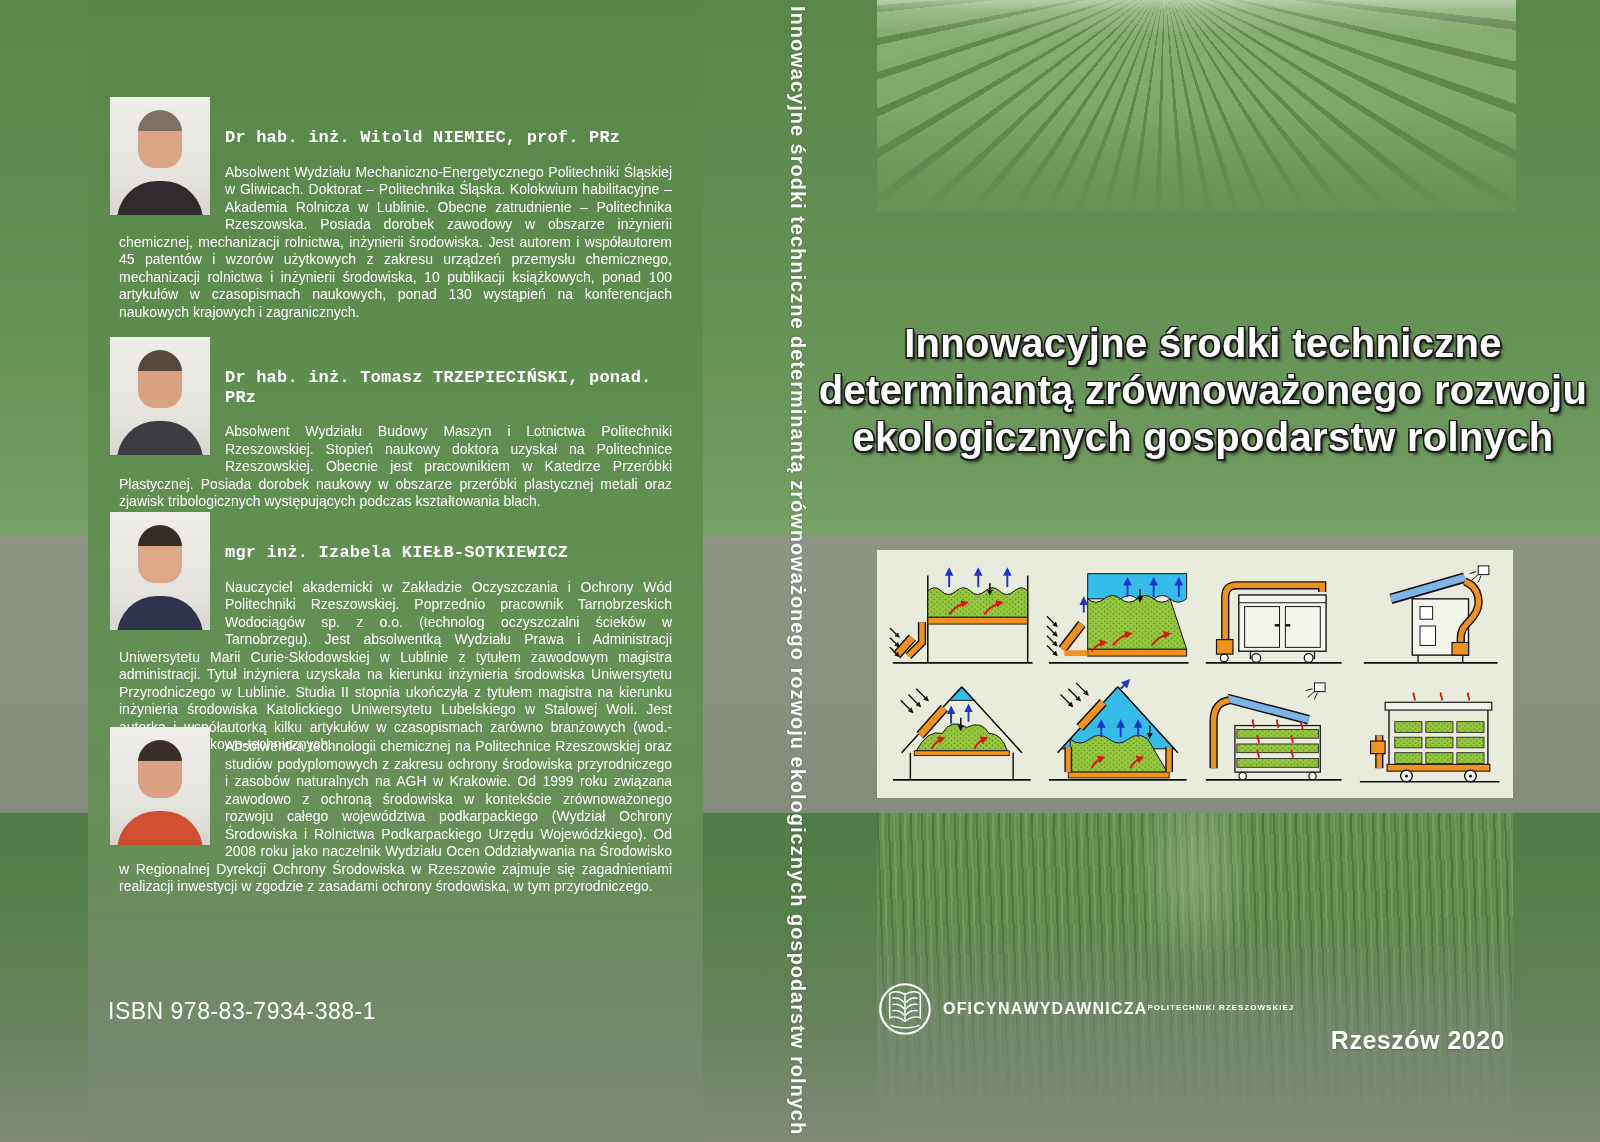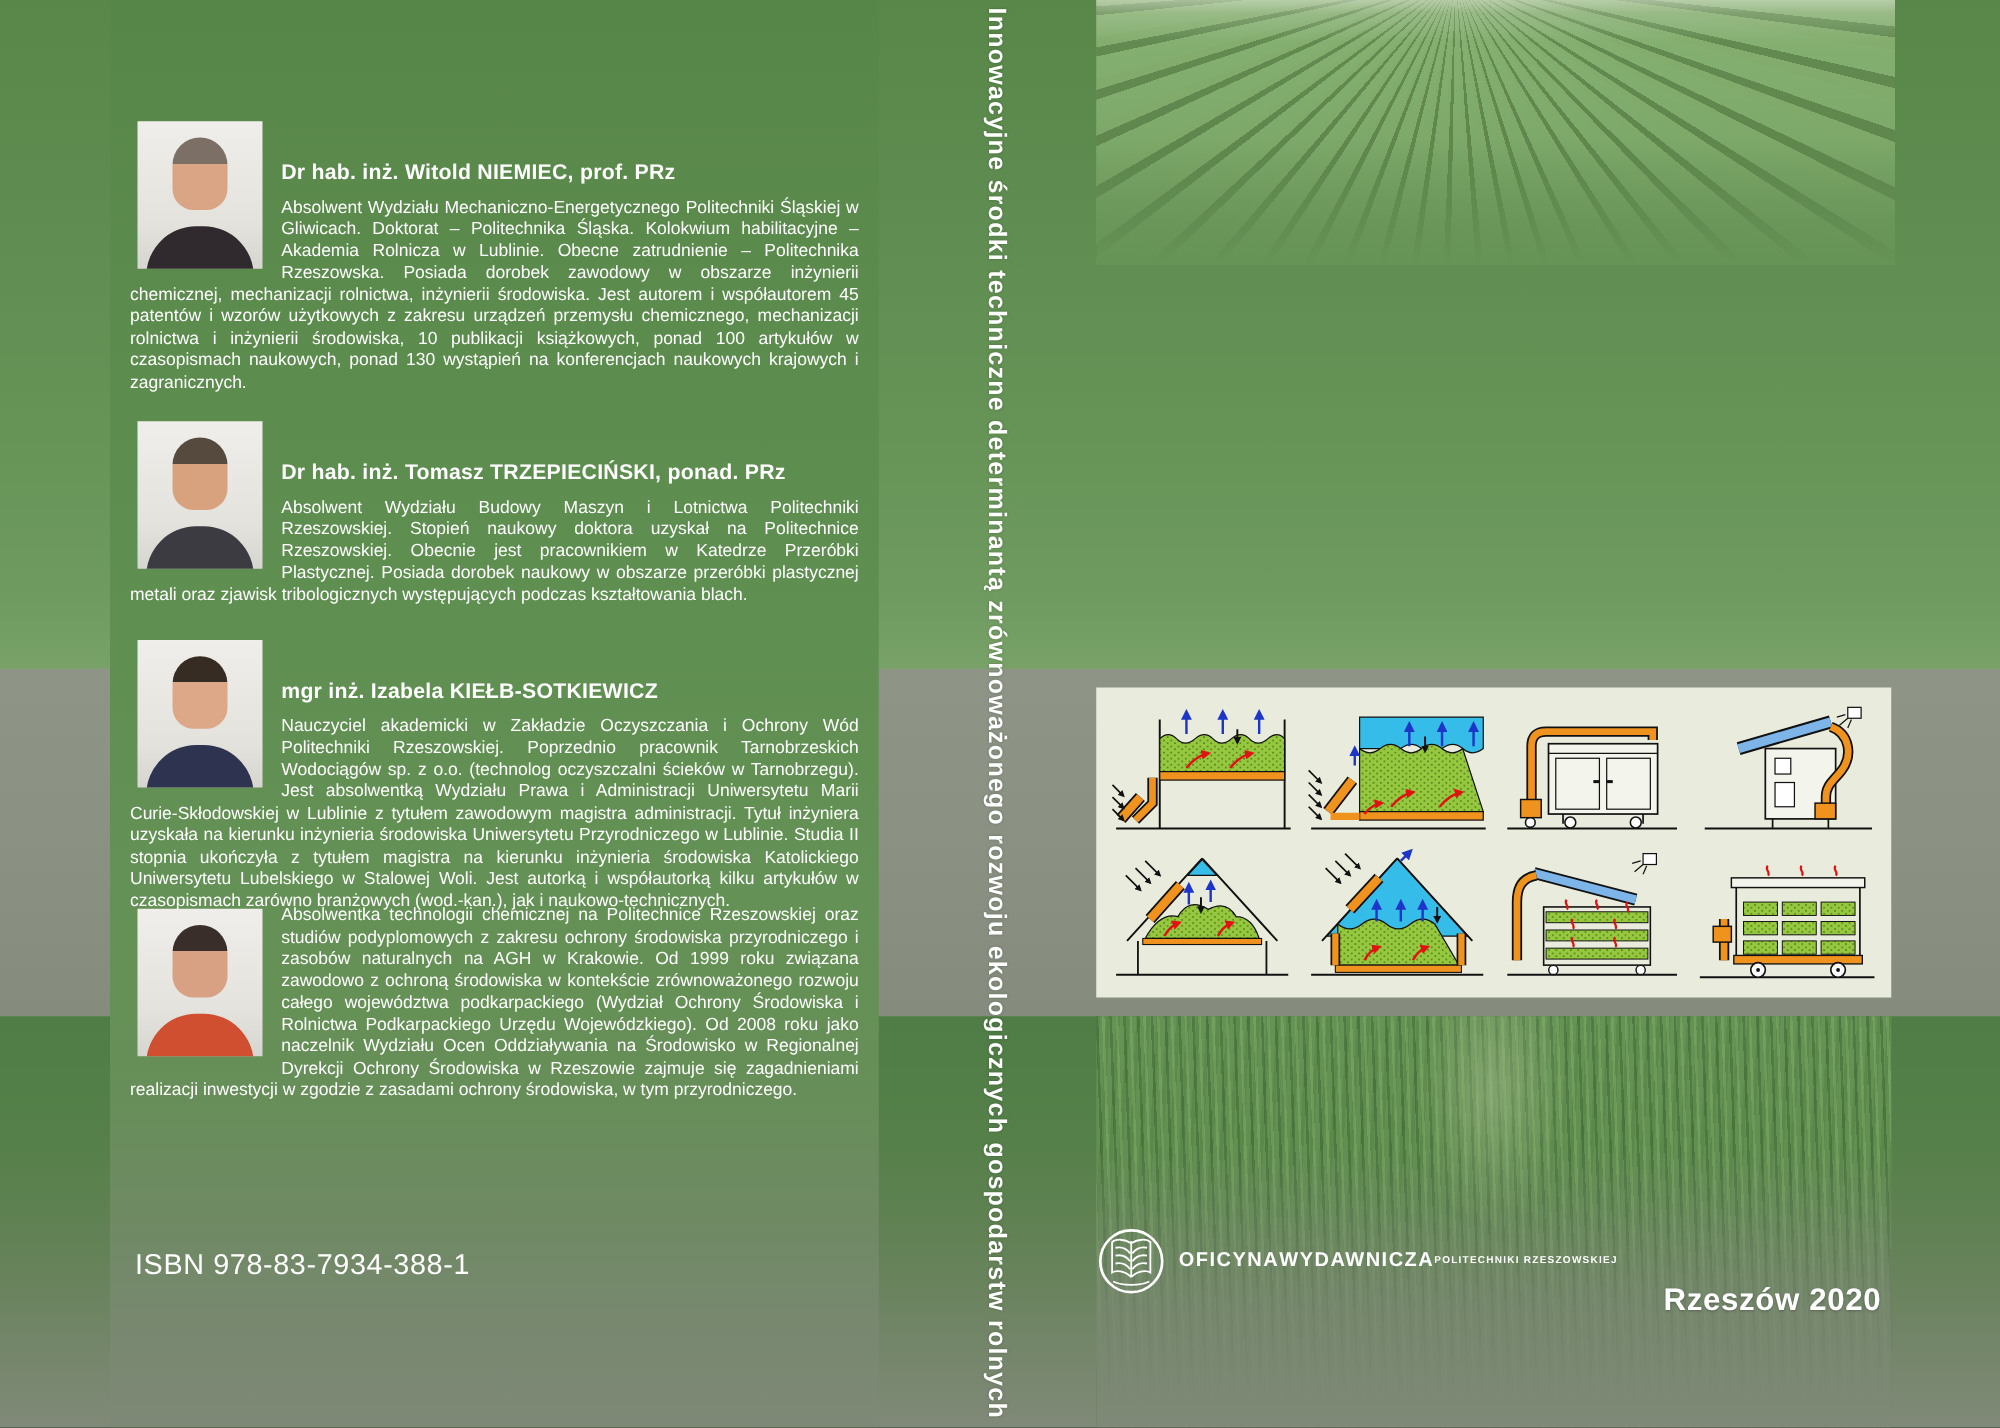--- a/index.html
+++ b/index.html
@@ -22,22 +22,22 @@
     position:relative;overflow:hidden;}
   .bio-photo::before{content:"";position:absolute;top:13px;left:28px;width:44px;height:58px;
     border-radius:22px 22px 17px 17px;
     background:linear-gradient(180deg,var(--hair) 0 36%,var(--skin) 36%);}
   .bio-photo::after{content:"";position:absolute;bottom:-10px;left:7px;width:86px;height:44px;
     border-radius:40px 40px 0 0;background:var(--suit);}
   .b1{--hair:#7c7066;--skin:#d9a584;--suit:#30292d;}
   .b2{--hair:#554a3d;--skin:#d8a27f;--suit:#3b3b41;}
   .b3{--hair:#372c24;--skin:#dca887;--suit:#2e3450;}
   .b4{--hair:#392e29;--skin:#d8a183;--suit:#cf4f30;}
-  .bio h3{margin:0;padding-top:36px;font-size:17px;line-height:1.15;margin-bottom:9px;letter-spacing:.2px;}
-  .bio p{margin:1px;font-size:14px;line-height:1.25;text-align:justify;}
+  .bio h3{margin:0;padding-top:36px;font-size:17px;line-height:1.15;margin-bottom:9px;letter-spacing:.2px;font-family:Liberation Mono, monospace;}
+  .bio p{margin:16px;font-size:14px;line-height:1.25;text-align:justify;}
   .bio1{top:92px;} .bio2{top:332px;} .bio3{top:507px;} .bio4{top:722px;}
   .isbn{position:absolute;left:108px;top:998px;color:#fff;font-weight:normal;font-size:23px;letter-spacing:.5px;}
   
   .spine{position:absolute;left:775px;top:0;width:44px;height:1142px;
     display:flex;align-items:center;justify-content:center;}
   .spine-text{writing-mode:vertical-lr;white-space:nowrap;color:#fff;font-weight:bold;
     font-size:20px;letter-spacing:1px;text-shadow:0 0 2px rgba(20,40,15,.35);}
   
   .field-photo{position:absolute;left:877px;top:0;width:639px;height:212px;
     background:
@@ -126,20 +126,25 @@
 
   <div class="isbn">ISBN 978-83-7934-388-1</div>
 
   <div class="spine">
     <div class="spine-text">Innowacyjne środki techniczne determinantą zrównoważonego rozwoju ekologicznych gospodarstw rolnych</div>
   </div>
 
   <div class="field-photo"></div>
 
 
+  <div class="front-title">
+    <div>Innowacyjne środki techniczne</div>
+    <div>determinantą zrównoważonego rozwoju</div>
+    <div>ekologicznych gospodarstw rolnych</div>
+  </div>
 
   <div class="illu-panel">
 
     <div class="diagram">
       <svg viewBox="0 0 150 112">
         <line x1="4" y1="104" x2="148" y2="104" stroke="#111" stroke-width="1.6"></line>
         <line x1="40" y1="14" x2="40" y2="104" stroke="#111" stroke-width="1.6"></line>
         <line x1="143" y1="14" x2="143" y2="104" stroke="#111" stroke-width="1.6"></line>
         <path d="M40,30 q7,-7 14,0 t15,0 t15,0 t15,0 t15,0 t15,0 t14,0 L143,57 L40,57 z" fill="url(#gd)" stroke="#111" stroke-width="1"></path>
         <rect x="40" y="57" width="103" height="7" fill="#f0921e" stroke="#111" stroke-width="1"></rect>

